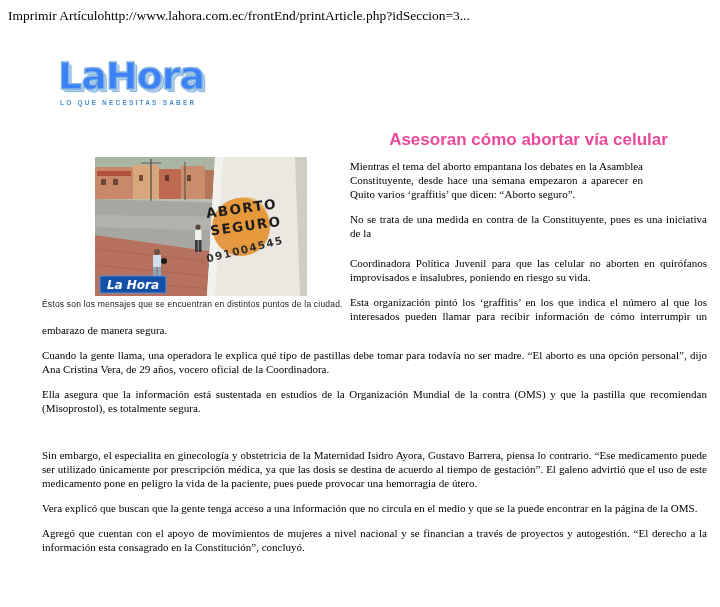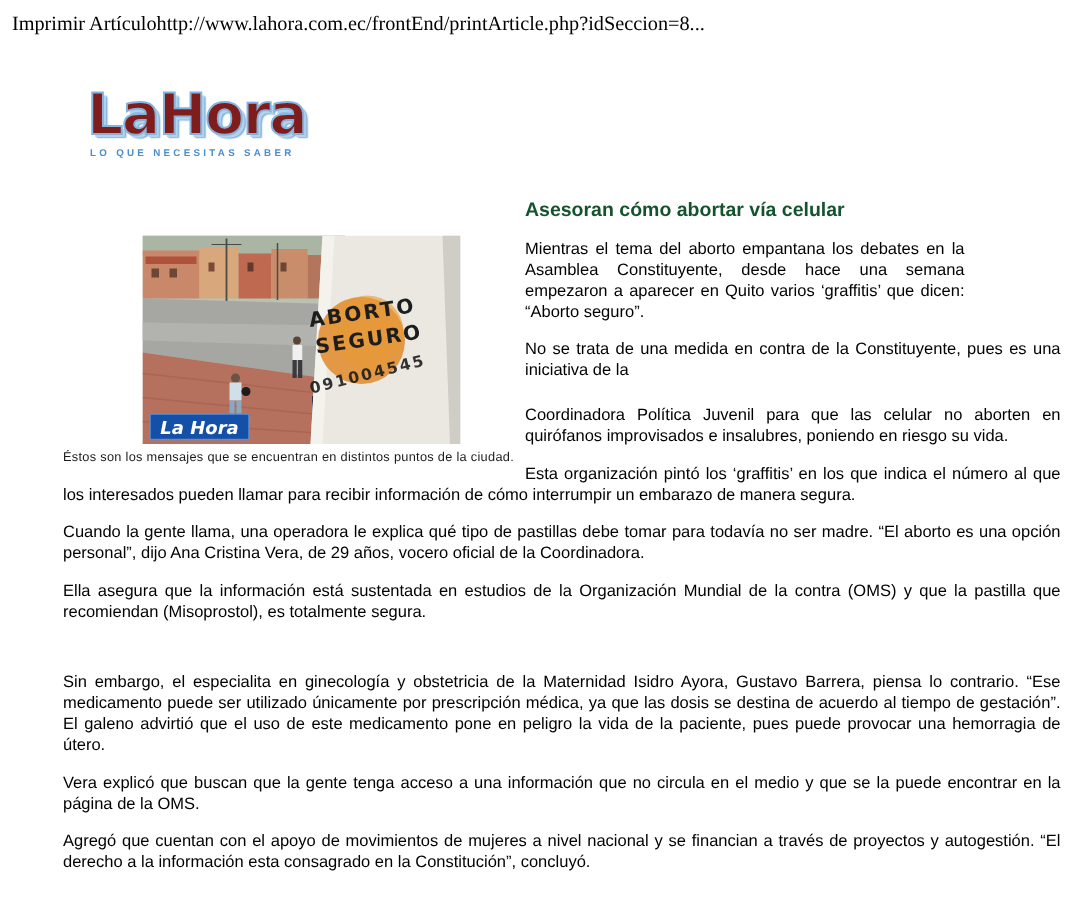--- a/index.html
+++ b/index.html
@@ -14,21 +14,21 @@
     display:flex; justify-content:flex-start; align-items:flex-start;
     padding:8px 8px 0 8px;
     font-family:"Liberation Serif", serif;
     font-size:13.5px; line-height:15px;
   }
   
   .logo-block { margin:34px 0 0 58px; width:200px; }
   .logo-main {
     font-family:"DejaVu Sans", sans-serif;
     font-weight:bold; font-size:38px; line-height:1;
-    color:#7f1d1d;
+    color:#3b82f6;
     -webkit-text-stroke:1.3px #85b3dd;
     text-shadow:2px 2px 0 #b3d2ec, 3px 3px 1px #7fb0da;
     letter-spacing:-1px;
   }
   .logo-tagline {
     margin-top:4px; margin-left:2px;
     font-size:6.5px; font-weight:bold; letter-spacing:2.2px;
     color:#4a8ecb; white-space:nowrap;
   }
   
@@ -37,43 +37,43 @@
     font-size:11px; line-height:14px;
   }
   .photo-float { float:left; width:308px; padding:27px 0 8px 0; }
   .photo-frame { width:212px; height:139px; margin-left:53px; display:block; }
   .photo-caption {
     margin-top:3px; font-size:8.5px; line-height:11px;
     letter-spacing:0.2px; color:#1a1a1a; white-space:nowrap;
   }
   .article-title {
     margin:0 0 10px 0; padding:0;
-    font-size:13px; line-height:19px; font-weight:bold;
-    color:#14532d; 
+    font-size:17px; line-height:19px; font-weight:bold;
+    color:#ec4899; text-align:center;
   }
-  .para { margin:0 0 11px 0; text-align:justify; }
+  .para { margin:0 0 11px 0; text-align:justify;font-family:Liberation Serif, serif; }
   .para.narrow { margin-right:64px; }
   .para.tight { margin-bottom:16px; }
   .para-spacer { height:22px; }
   
   .stencil {
     font-family:"DejaVu Sans", sans-serif; font-weight:bold;
     letter-spacing:1.5px; fill:#1d1d1d;
   }
   .badge-text {
     font-family:"DejaVu Sans", sans-serif; font-weight:bold;
     font-style:italic; fill:#ffffff;
   }
 </style>
 </head>
 <body>
 
 <div class="print-header">
   <span>Imprimir Artículo</span>
-  <span>http://www.lahora.com.ec/frontEnd/printArticle.php?idSeccion=8...</span>
+  <span>http://www.lahora.com.ec/frontEnd/printArticle.php?idSeccion=3...</span>
 </div>
 
 <div class="logo-block">
   <div class="logo-main">LaHora</div>
   <div class="logo-tagline">LO QUE NECESITAS SABER</div>
 </div>
 
 <div class="article">
 
   <div class="photo-float">

